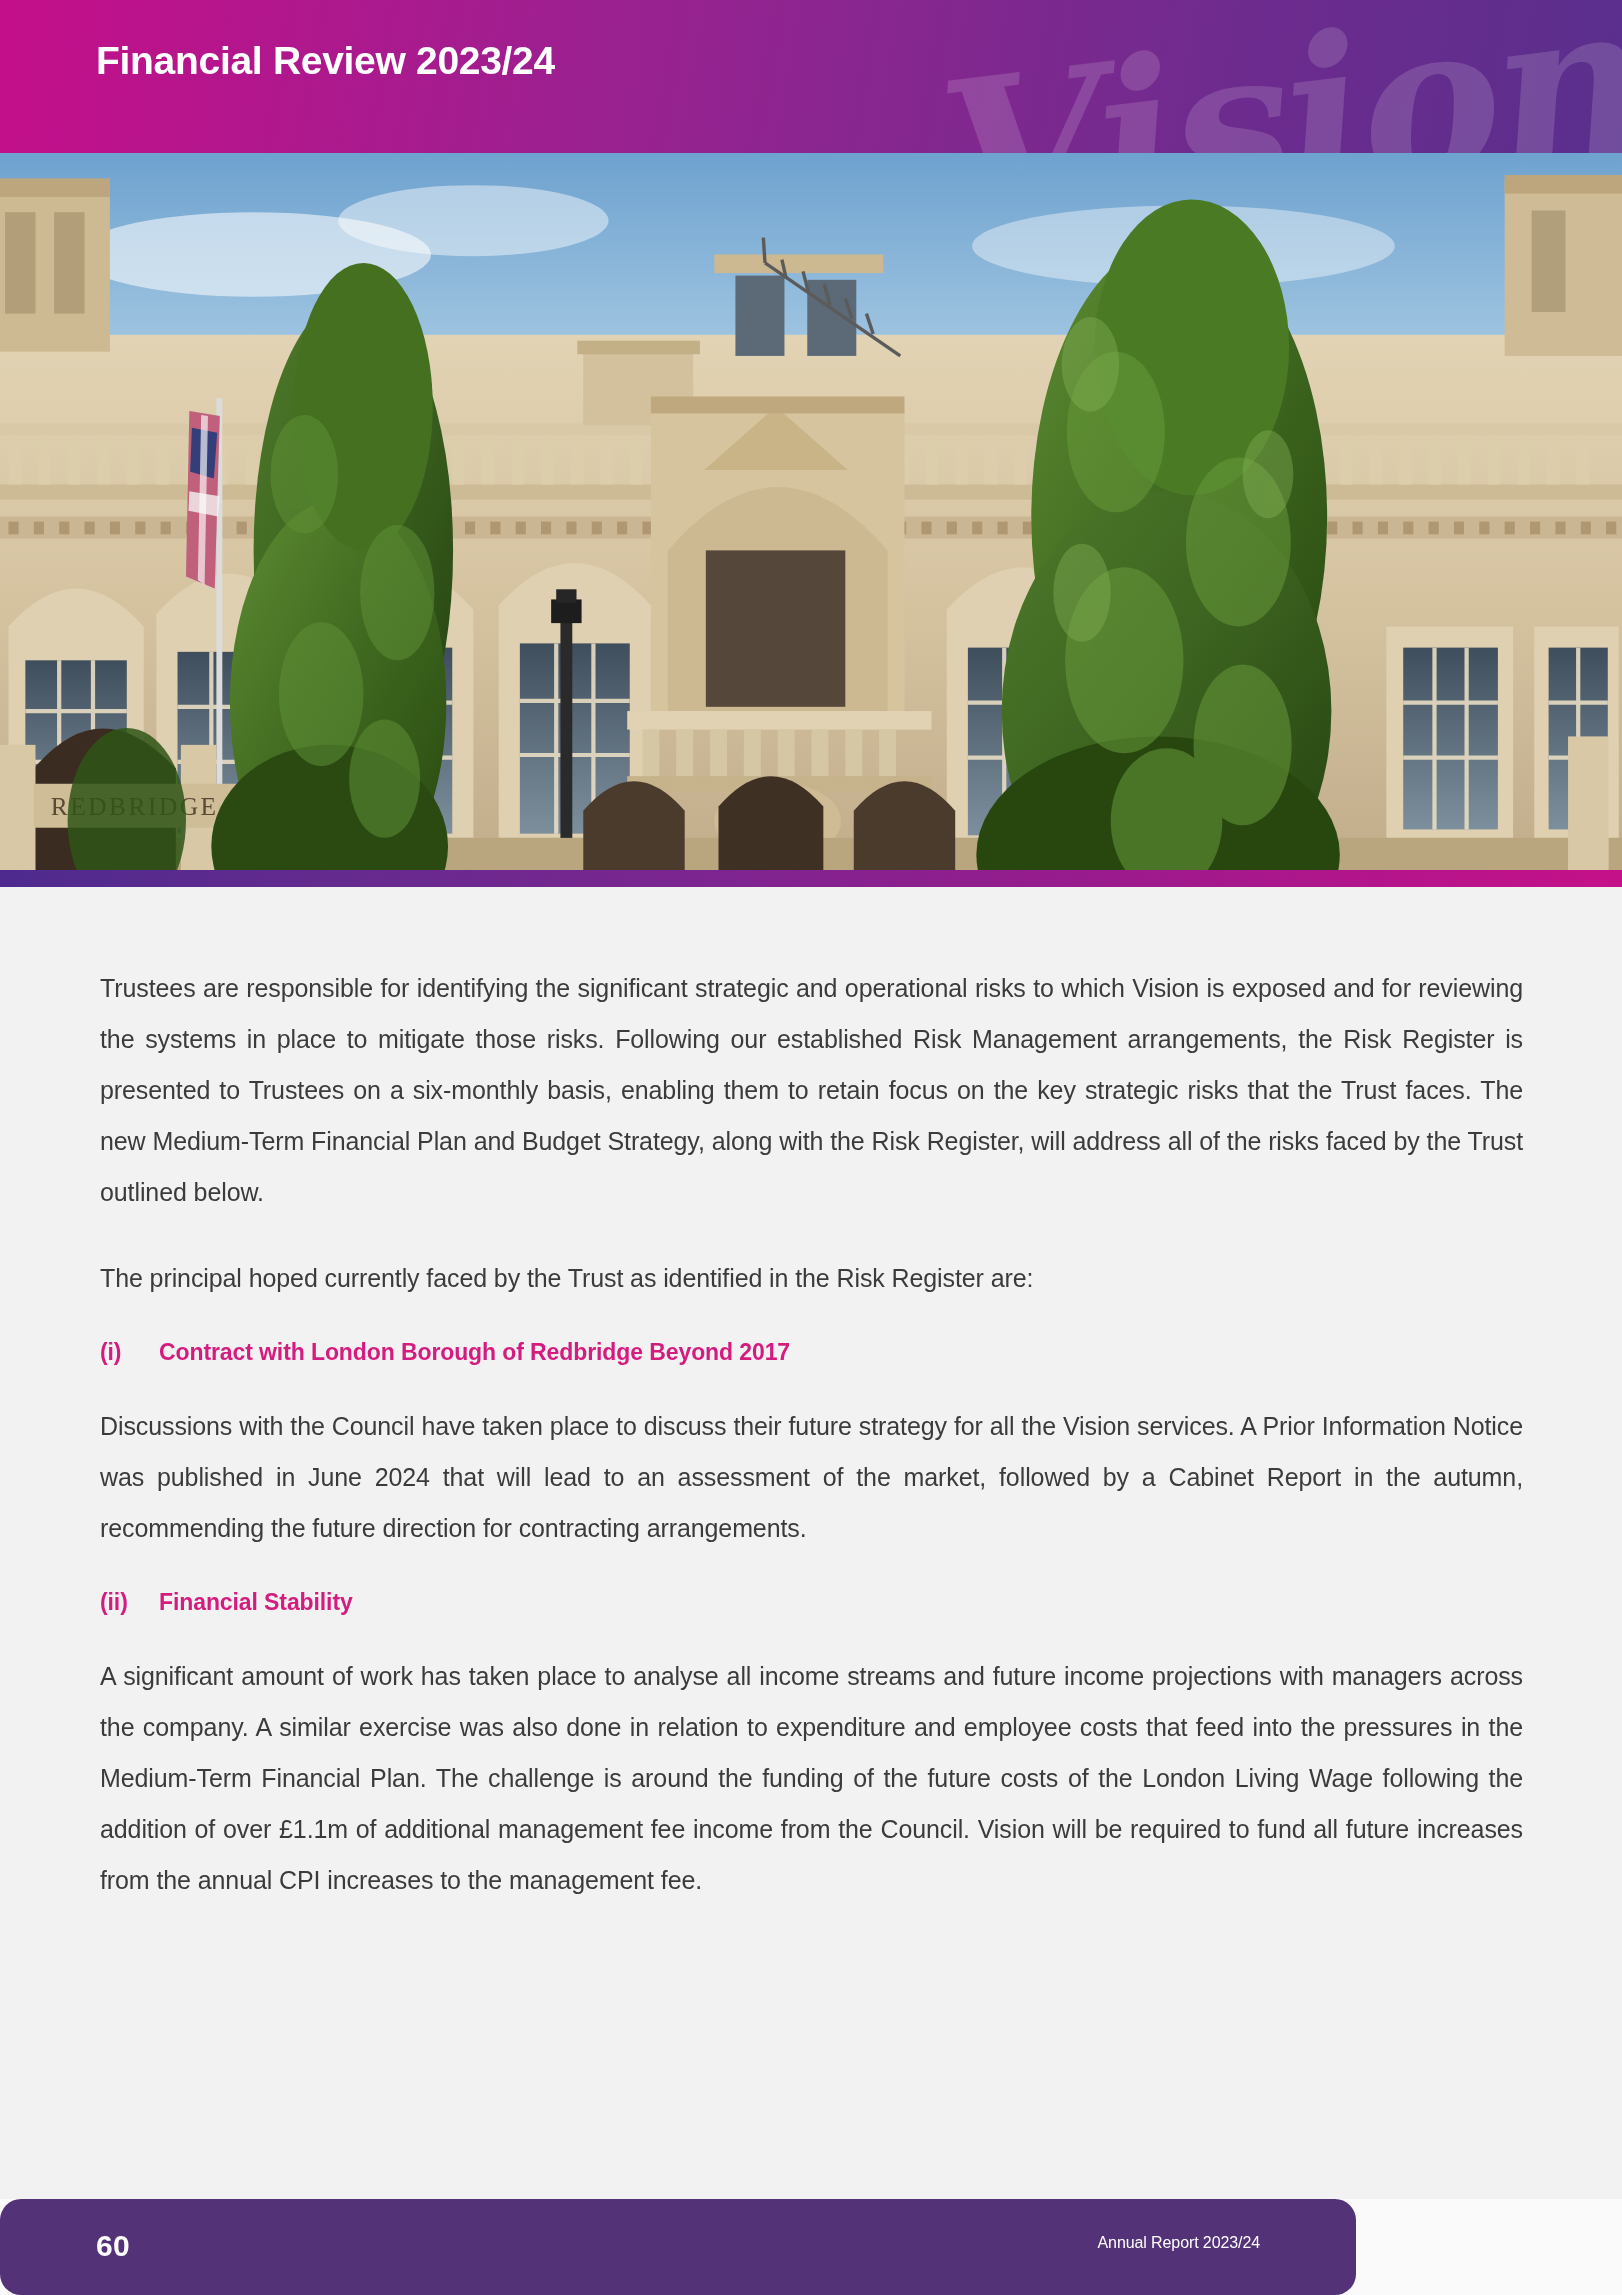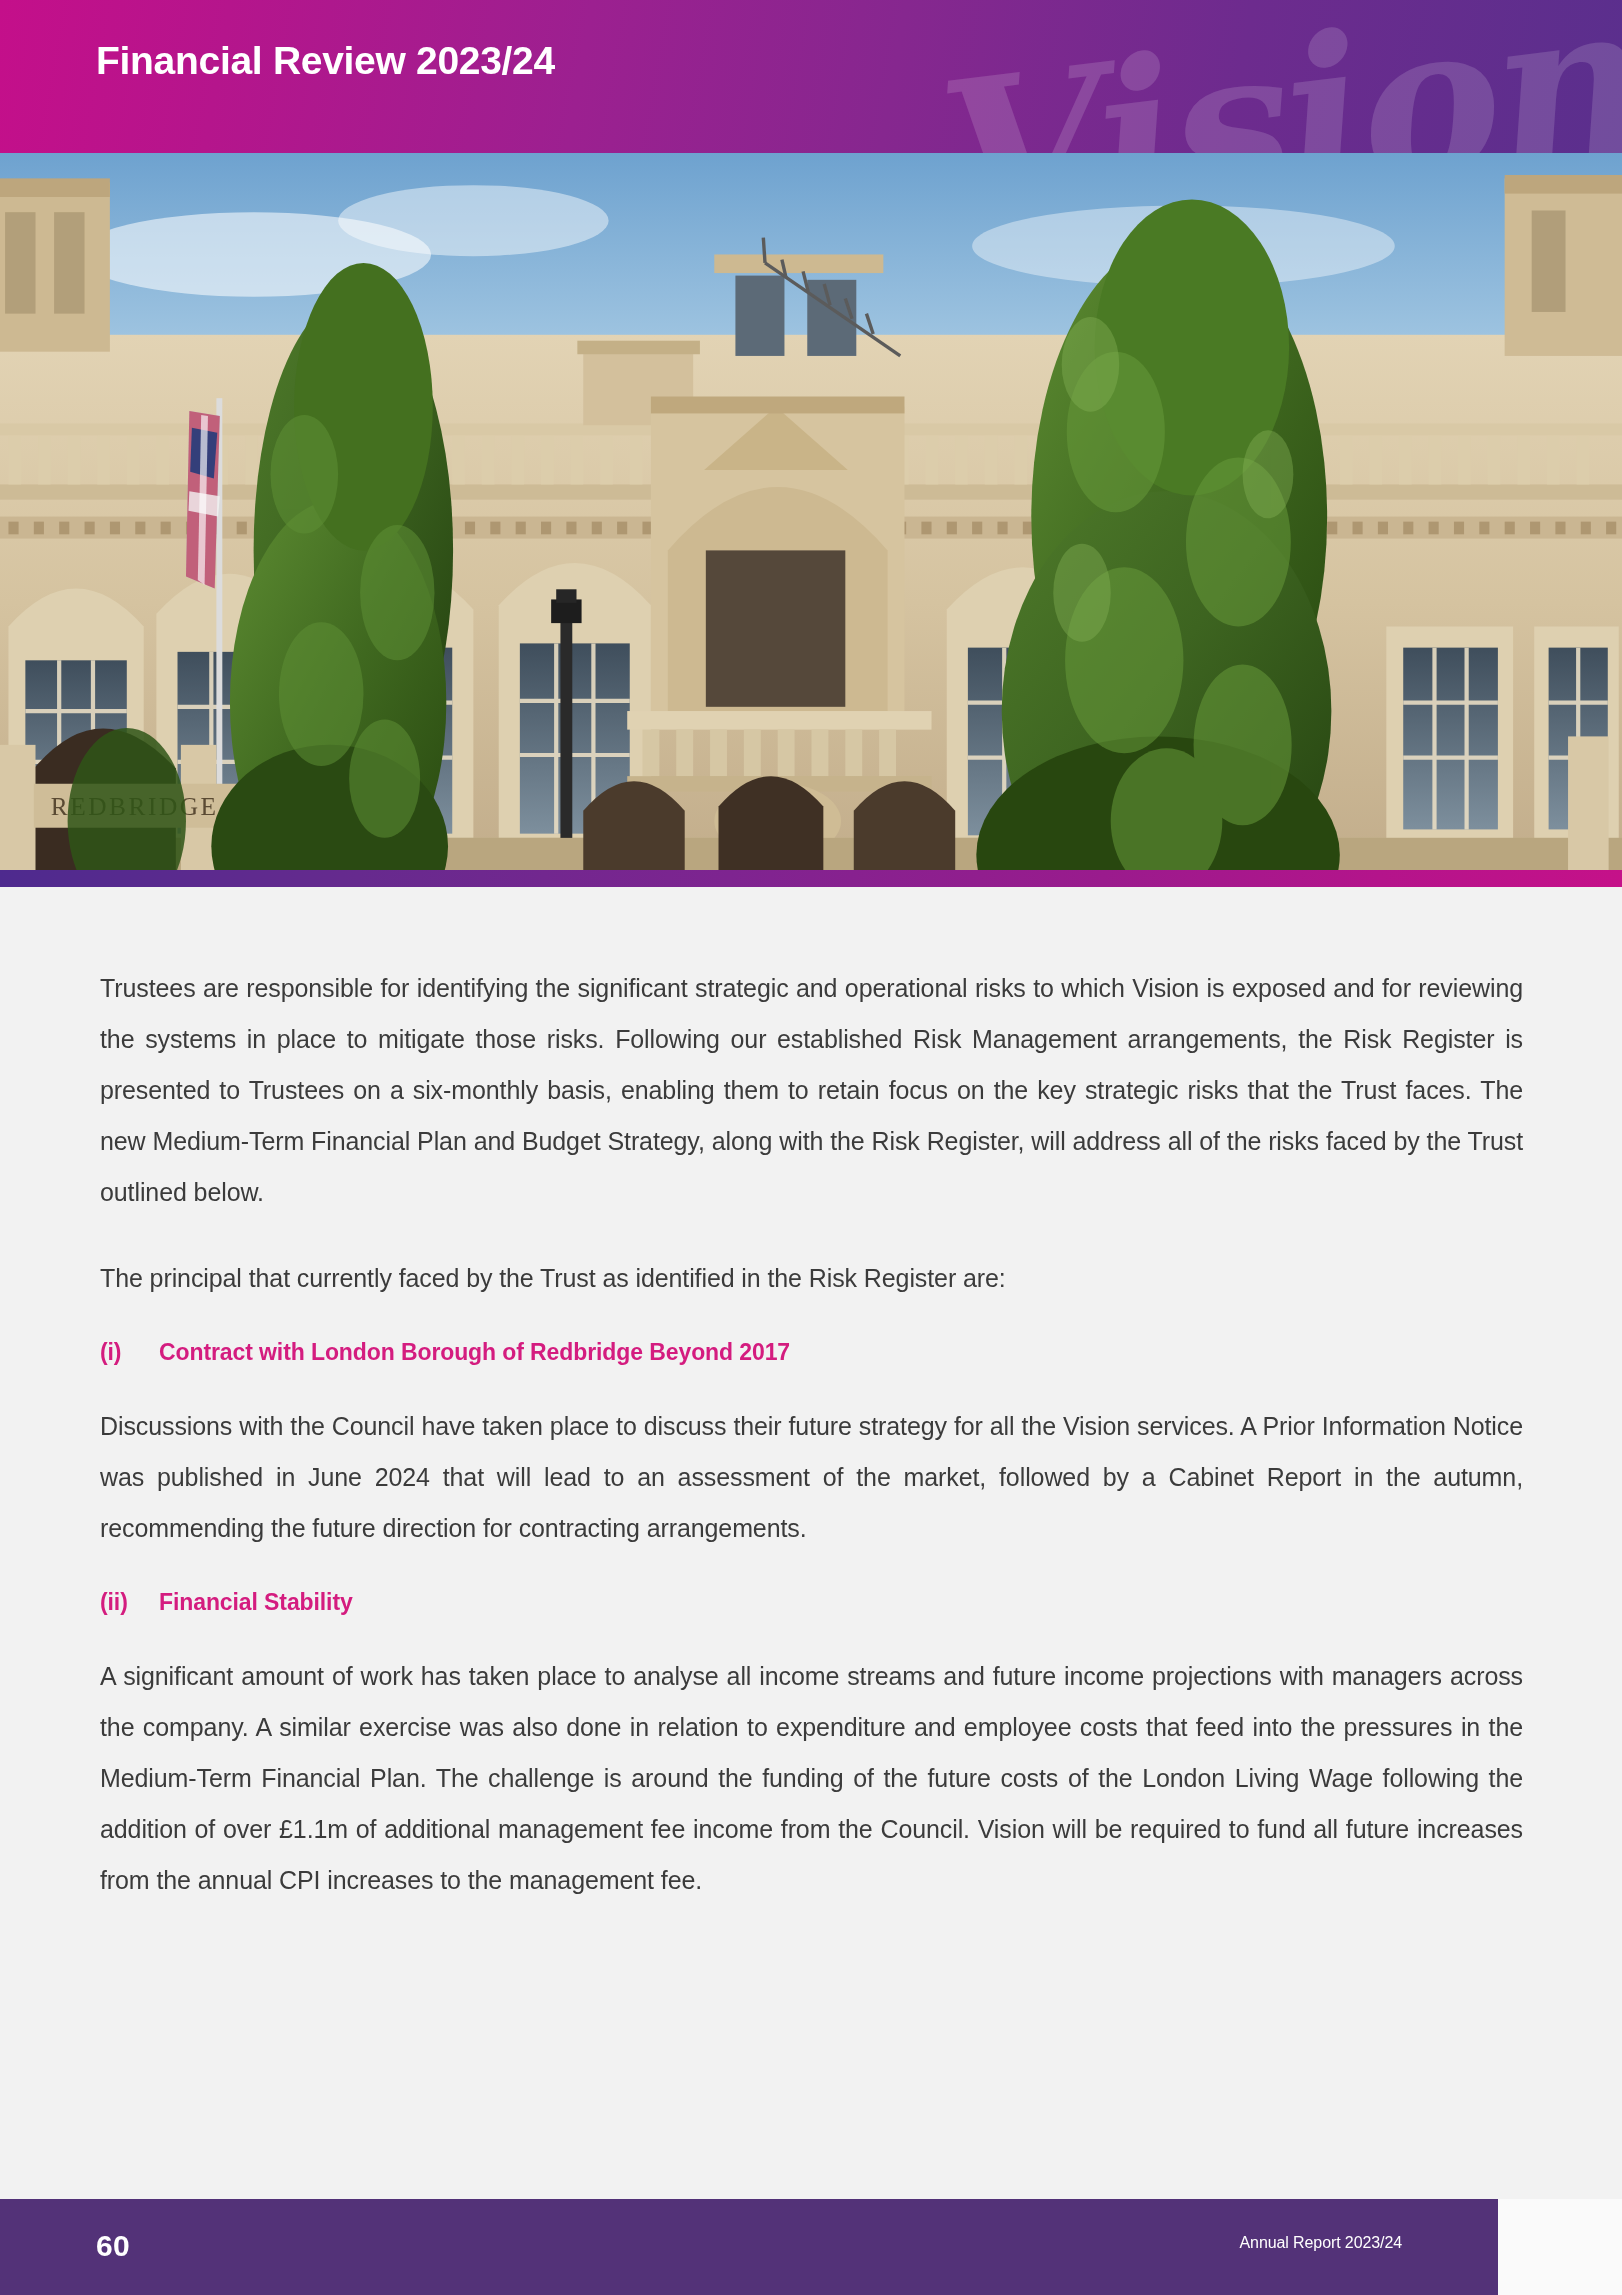--- a/index.html
+++ b/index.html
@@ -112,23 +112,24 @@
   .sub-heading.spaced-top { margin-top: 26px; }
   .sub-heading .numeral {
     width: 59px;
     flex: 0 0 59px;
   }
 
   
   .footer {
     position: absolute;
     left: 0; top: 2199px;
-    width: 1498px;
+    width: 1356px;
     height: 96px;
     background: #533278;
+    border-radius: 21px;
   }
   .footer-page-number {
     position: absolute;
     left: 96px;
     top: 30px;
     color: #ffffff;
     font-size: 30px;
     font-weight: 700;
     letter-spacing: 0.2px;
   }
@@ -485,21 +486,21 @@
     </svg>
   </div>
 
   <div class="under-strip"></div>
 
   <div class="content">
     <div class="content-inner">
 
       <p class="body-text">Trustees are responsible for identifying the significant strategic and operational risks to which Vision is exposed and for reviewing the systems in place to mitigate those risks. Following our established Risk Management arrangements, the Risk Register is presented to Trustees on a six-monthly basis, enabling them to retain focus on the key strategic risks that the Trust faces. The new Medium-Term Financial Plan and Budget Strategy, along with the Risk Register, will address all of the risks faced by the Trust outlined below.</p>
 
-      <p class="body-text">The principal that currently faced by the Trust as identified in the Risk Register are:</p>
+      <p class="body-text">The principal hoped currently faced by the Trust as identified in the Risk Register are:</p>
 
       <div class="sub-heading">
         <span class="numeral">(i)</span>
         <span>Contract with London Borough of Redbridge Beyond 2017</span>
       </div>
 
       <p class="body-text">Discussions with the Council have taken place to discuss their future strategy for all the Vision services. A Prior Information Notice was published in June 2024 that will lead to an assessment of the market, followed by a Cabinet Report in the autumn, recommending the future direction for contracting arrangements.</p>
 
 
       <div class="sub-heading spaced-top">

